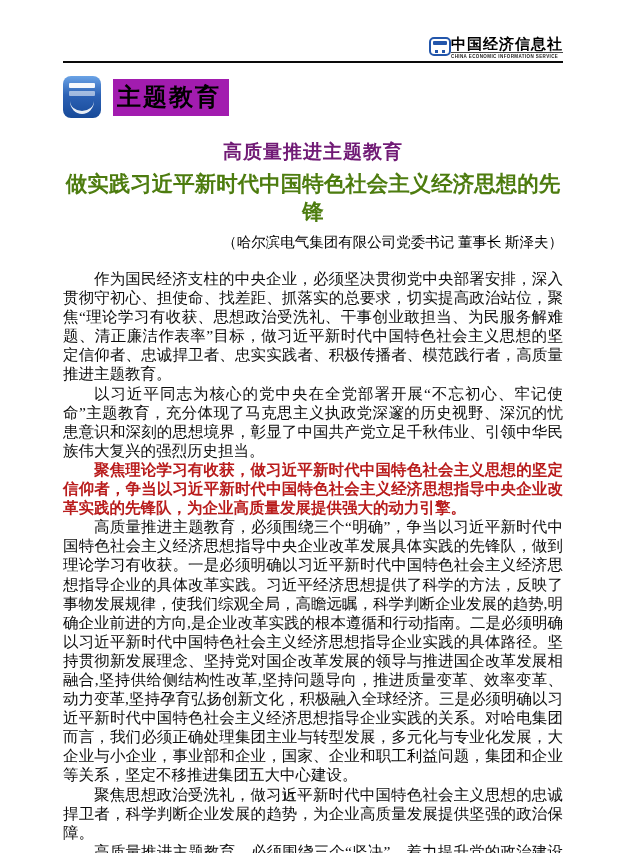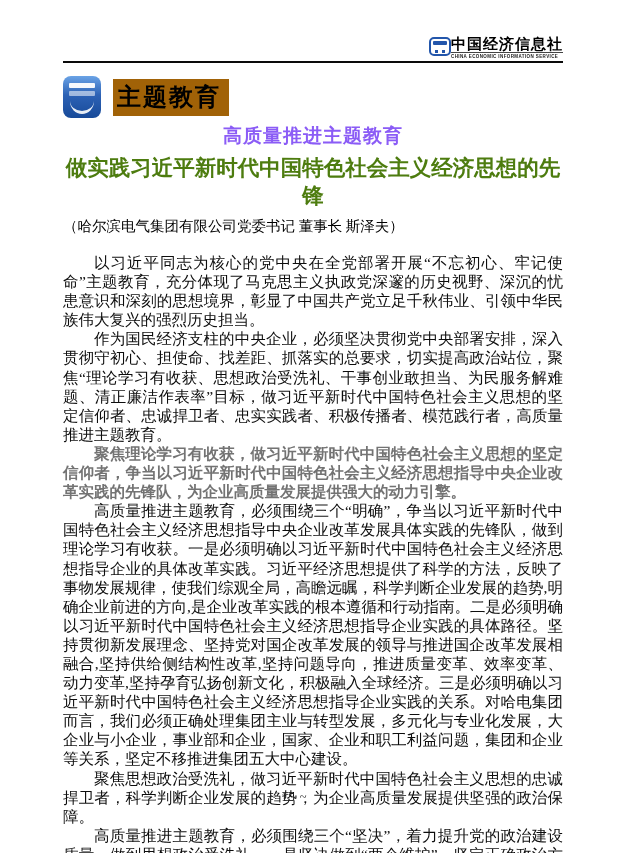--- a/index.html
+++ b/index.html
@@ -39,49 +39,49 @@
     background:linear-gradient(180deg,#6aa3e6 0%,#2d62b5 45%,#174a99 100%);
     position:relative; flex:0 0 auto;
   }
   .badge-icon .row1 { position:absolute; top:7px; left:6px; right:6px; height:5px;
     background:rgba(255,255,255,0.95); border-radius:1px;
     box-shadow:0 8px 0 rgba(255,255,255,0.55); }
   .badge-icon .arc { position:absolute; bottom:4px; left:7px; right:7px; height:10px;
     border-bottom:3px solid #fff; border-radius:0 0 50% 50%/0 0 100% 100%; opacity:.9; }
   .badge-label {
     font-family:"Liberation Sans", sans-serif; font-weight:bold; font-size:24px;
-    color:#000; background:#a16207; padding:3px 8px 4px 4px; letter-spacing:2px; line-height:30px;
+    color:#000; background:#a21caf; padding:3px 8px 4px 4px; letter-spacing:2px; line-height:30px;
   }
 
   
   .title1 {
-    margin-top:4px; text-align:center;
+    margin-top:20px; text-align:center;
     font-family:"Liberation Sans", sans-serif; font-weight:bold;
-    font-size:19px; line-height:25px; color:#8b5cf6; letter-spacing:1px;
+    font-size:19px; line-height:25px; color:#701a75; letter-spacing:1px;
   }
   .title2 {
     margin-top:6px; text-align:center;
     font-family:"Liberation Sans", sans-serif; font-weight:bold;
     font-size:21.5px; line-height:28px; color:#4d7c0f;
   }
   .byline {
-    margin-top:6px; text-align:left;
+    margin-top:6px; text-align:right;
     font-family:"Liberation Serif", serif; font-size:14.5px; line-height:20px; color:#000;
   }
 
   
   .article-body { margin-top:17px; }
   .article-body p {
     margin:0; text-indent:2em; text-align:justify;
     font-size:15.5px; line-height:19.1px; color:#0d0d0d;
     font-family:"Liberation Serif", serif;
   }
   .article-body p.bold {
     font-family:"Liberation Sans", sans-serif;
-    font-weight:bold; color:#737373;
+    font-weight:bold; color:#b91c1c;
   }
 
   
   .footer {
     position:absolute; left:0; width:577px; top:790px; text-align:center;
     font-family:"Liberation Serif", serif; font-size:12.5px; color:#222; letter-spacing:1px;
   }
 </style>
 </head>
 <body>
@@ -109,22 +109,22 @@
         <div class="arc"></div>
     </div>
     <div class="badge-label">主题教育</div>
   </div>
 
   <div class="title1">高质量推进主题教育</div>
   <div class="title2">做实践习近平新时代中国特色社会主义经济思想的先锋</div>
   <div class="byline">（哈尔滨电气集团有限公司党委书记 董事长 斯泽夫）</div>
 
   <div class="article-body">
+      <p>作为国民经济支柱的中央企业，必须坚决贯彻党中央部署安排，深入贯彻守初心、担使命、找差距、抓落实的总要求，切实提高政治站位，聚焦“理论学习有收获、思想政治受洗礼、干事创业敢担当、为民服务解难题、清正廉洁作表率”目标，做习近平新时代中国特色社会主义思想的坚定信仰者、忠诚捍卫者、忠实实践者、积极传播者、模范践行者，高质量推进主题教育。</p>
       <p>以习近平同志为核心的党中央在全党部署开展“不忘初心、牢记使命”主题教育，充分体现了马克思主义执政党深邃的历史视野、深沉的忧患意识和深刻的思想境界，彰显了中国共产党立足千秋伟业、引领中华民族伟大复兴的强烈历史担当。</p>
-      <p>作为国民经济支柱的中央企业，必须坚决贯彻党中央部署安排，深入贯彻守初心、担使命、找差距、抓落实的总要求，切实提高政治站位，聚焦“理论学习有收获、思想政治受洗礼、干事创业敢担当、为民服务解难题、清正廉洁作表率”目标，做习近平新时代中国特色社会主义思想的坚定信仰者、忠诚捍卫者、忠实实践者、积极传播者、模范践行者，高质量推进主题教育。</p>
       <p class="bold">聚焦理论学习有收获，做习近平新时代中国特色社会主义思想的坚定信仰者，争当以习近平新时代中国特色社会主义经济思想指导中央企业改革实践的先锋队，为企业高质量发展提供强大的动力引擎。</p>
       <p>高质量推进主题教育，必须围绕三个“明确”，争当以习近平新时代中国特色社会主义经济思想指导中央企业改革发展具体实践的先锋队，做到理论学习有收获。一是必须明确以习近平新时代中国特色社会主义经济思想指导企业的具体改革实践。习近平经济思想提供了科学的方法，反映了事物发展规律，使我们综观全局，高瞻远瞩，科学判断企业发展的趋势,明确企业前进的方向,是企业改革实践的根本遵循和行动指南。二是必须明确以习近平新时代中国特色社会主义经济思想指导企业实践的具体路径。坚持贯彻新发展理念、坚持党对国企改革发展的领导与推进国企改革发展相融合,坚持供给侧结构性改革,坚持问题导向，推进质量变革、效率变革、动力变革,坚持孕育弘扬创新文化，积极融入全球经济。三是必须明确以习近平新时代中国特色社会主义经济思想指导企业实践的关系。对哈电集团而言，我们必须正确处理集团主业与转型发展，多元化与专业化发展，大企业与小企业，事业部和企业，国家、企业和职工利益问题，集团和企业等关系，坚定不移推进集团五大中心建设。</p>
       <p>聚焦思想政治受洗礼，做习近平新时代中国特色社会主义思想的忠诚捍卫者，科学判断企业发展的趋势，为企业高质量发展提供坚强的政治保障。</p>
       <p>高质量推进主题教育，必须围绕三个“坚决”，着力提升党的政治建设质量，做到思想政治受洗礼。一是坚决做到“两个维护”。坚定正确政治方向，切实把</p>
     </div>
 
 </div>
 
 <div class="footer">~ 15 ~</div>
 

